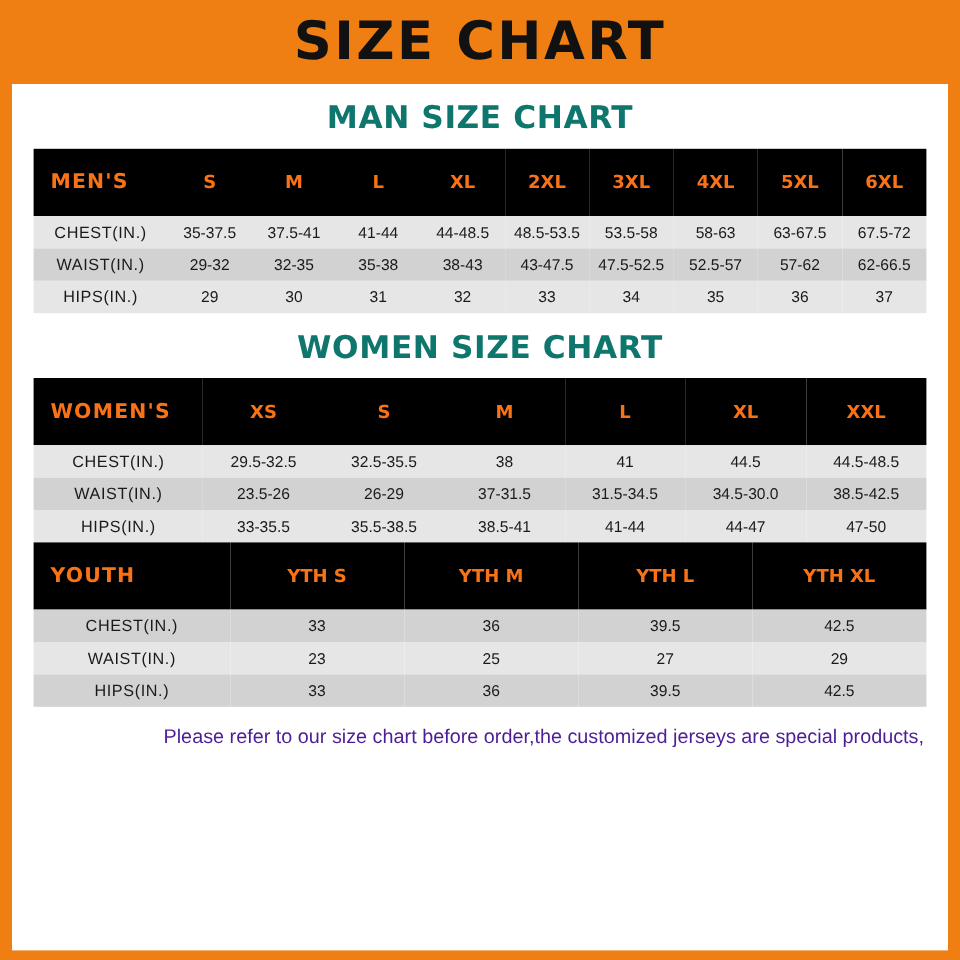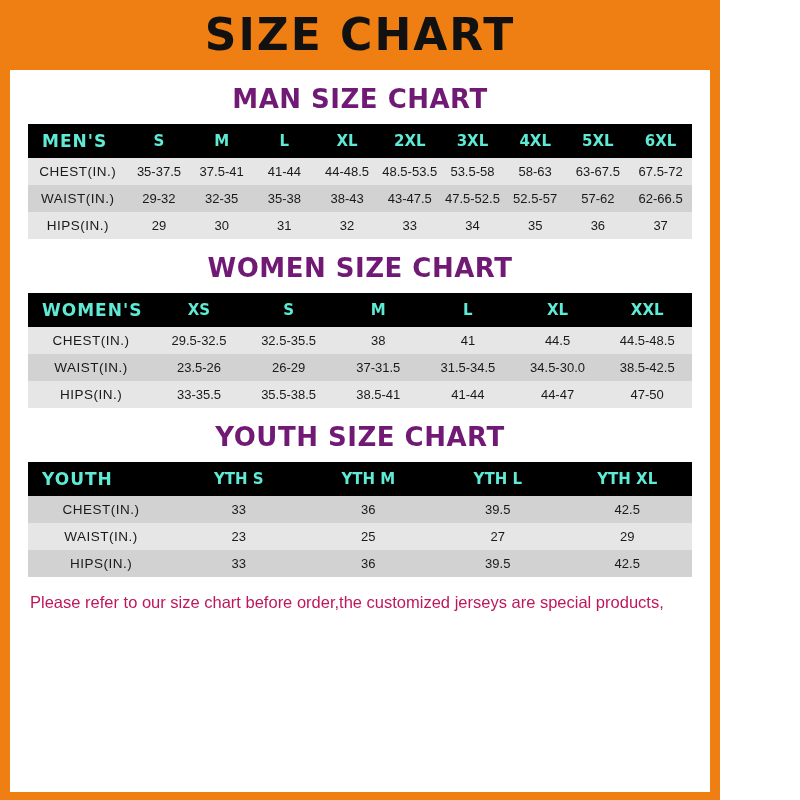--- a/index.html
+++ b/index.html
@@ -9,21 +9,21 @@
   }
   body {
     width: 800px;
     height: 800px;
     background: #ffffff;
     font-family: "Liberation Sans", sans-serif;
     color: #000000;
     overflow: hidden;
   }
   .page {
-    width: 720px;
+    width: 800px;
     height: 800px;
     position: relative;
     background: #ffffff;
     border-left: 10px solid #f07f13;
     border-right: 10px solid #f07f13;
     border-bottom: 8px solid #f07f13;
   }
   .banner {
     background: #f07f13;
     height: 70px;
@@ -43,34 +43,34 @@
   .section {
     padding: 0 18px;
   }
   .section-title {
     text-align: center;
     font-family: "DejaVu Sans", sans-serif;
     font-weight: bold;
     font-size: 26px;
     letter-spacing: 0.5px;
     margin: 14px 0 10px 0;
-    color: #701a75;
+    color: #0f766e;
   }
   table.size {
     width: 100%;
     border-collapse: collapse;
     table-layout: fixed;
   }
   table.size th {
     background: #000000;
-    color: #5eead4;
+    color: #f97316;
     font-family: "DejaVu Sans", sans-serif;
     font-weight: bold;
     font-size: 15px;
-    padding: 7px 2px;
+    padding: 18px 2px;
     text-align: center;
   }
   table.size th.lead {
     text-align: left;
     padding-left: 14px;
     font-size: 17px;
     letter-spacing: 1px;
   }
   table.size td {
     font-size: 13px;
@@ -88,22 +88,22 @@
   table.size tr.r-dark td { background: #d2d2d2; }
 
   
   .men col.c0 { width: 15%; }
   .women col.c0 { width: 19%; }
   .youth col.c0 { width: 22%; }
 
   .footnote {
     margin-top: 14px;
     padding: 0 20px;
-    text-align: left;
-    color: #be185d;
+    text-align: right;
+    color: #4c1d95;
     font-size: 16.5px;
     line-height: 1.45;
     font-family: "Liberation Sans", sans-serif;
   }
 </style>
 </head>
 <body>
 
 <div class="page">
 
@@ -230,21 +230,20 @@
           <td>38.5-41</td>
           <td>41-44</td>
           <td>44-47</td>
           <td>47-50</td>
         </tr>
       </tbody>
     </table>
   </div>
 
   <div class="section">
-    <div class="section-title">YOUTH SIZE CHART</div>
     <table class="size youth">
       <colgroup>
         <col class="c0">
           <col>
           <col>
           <col>
           <col>
       </colgroup>
       <thead>
         <tr>

